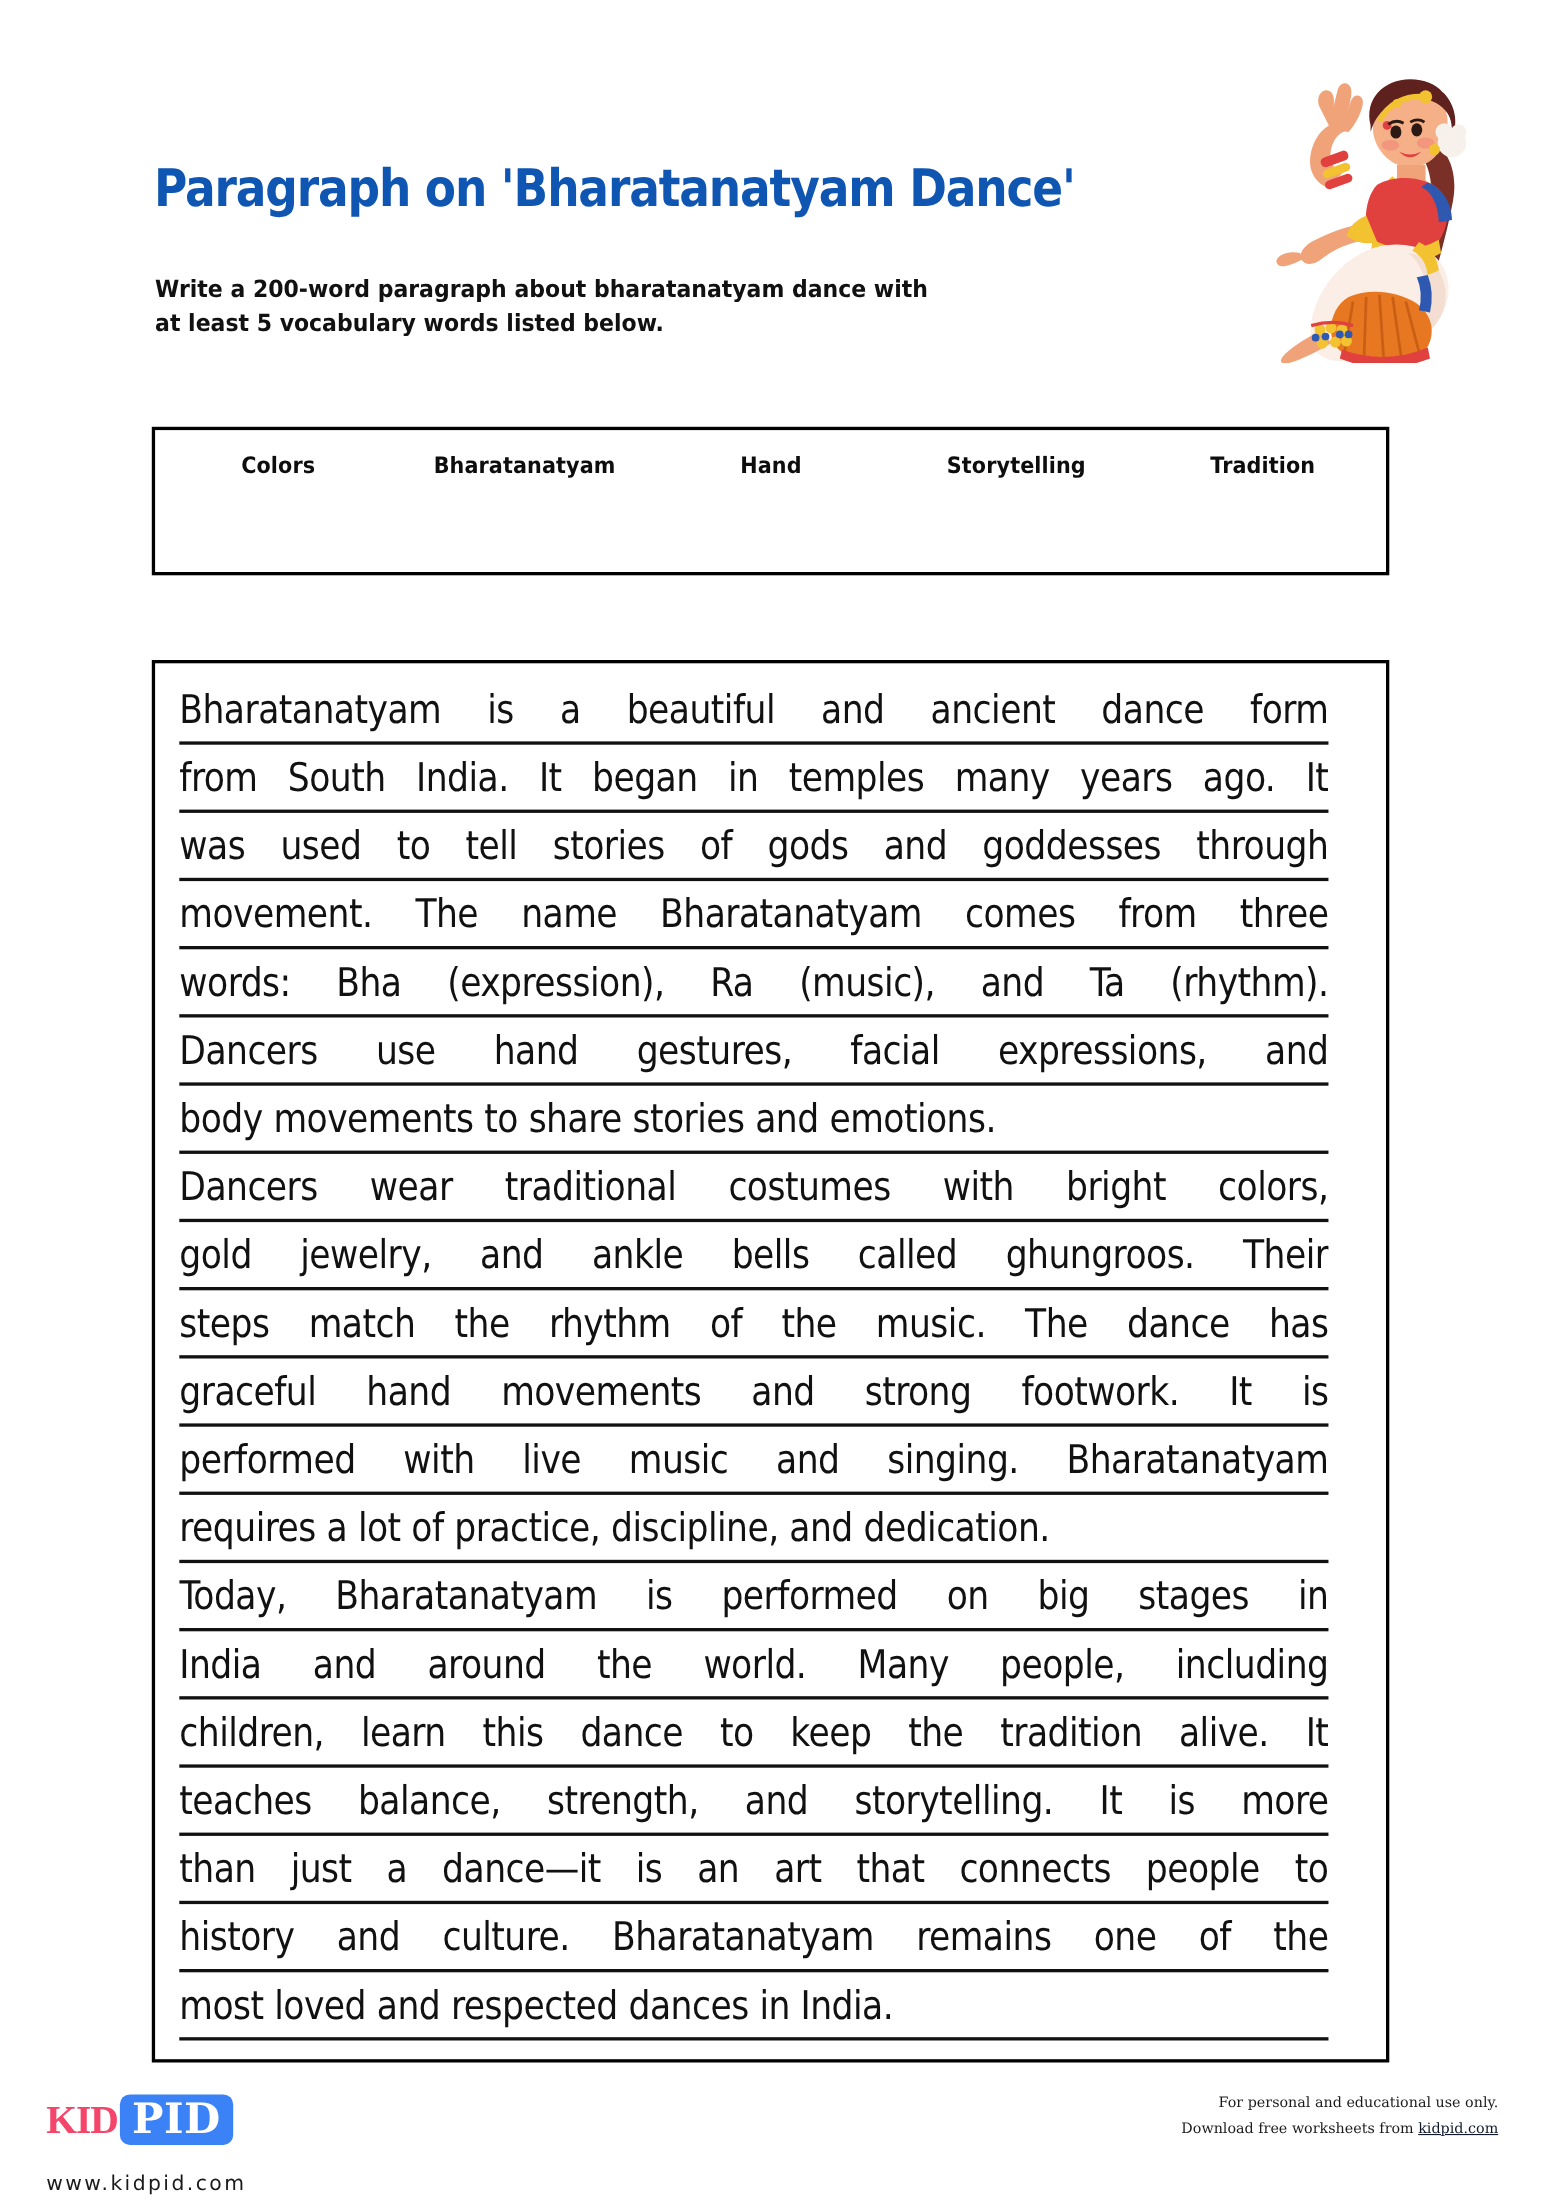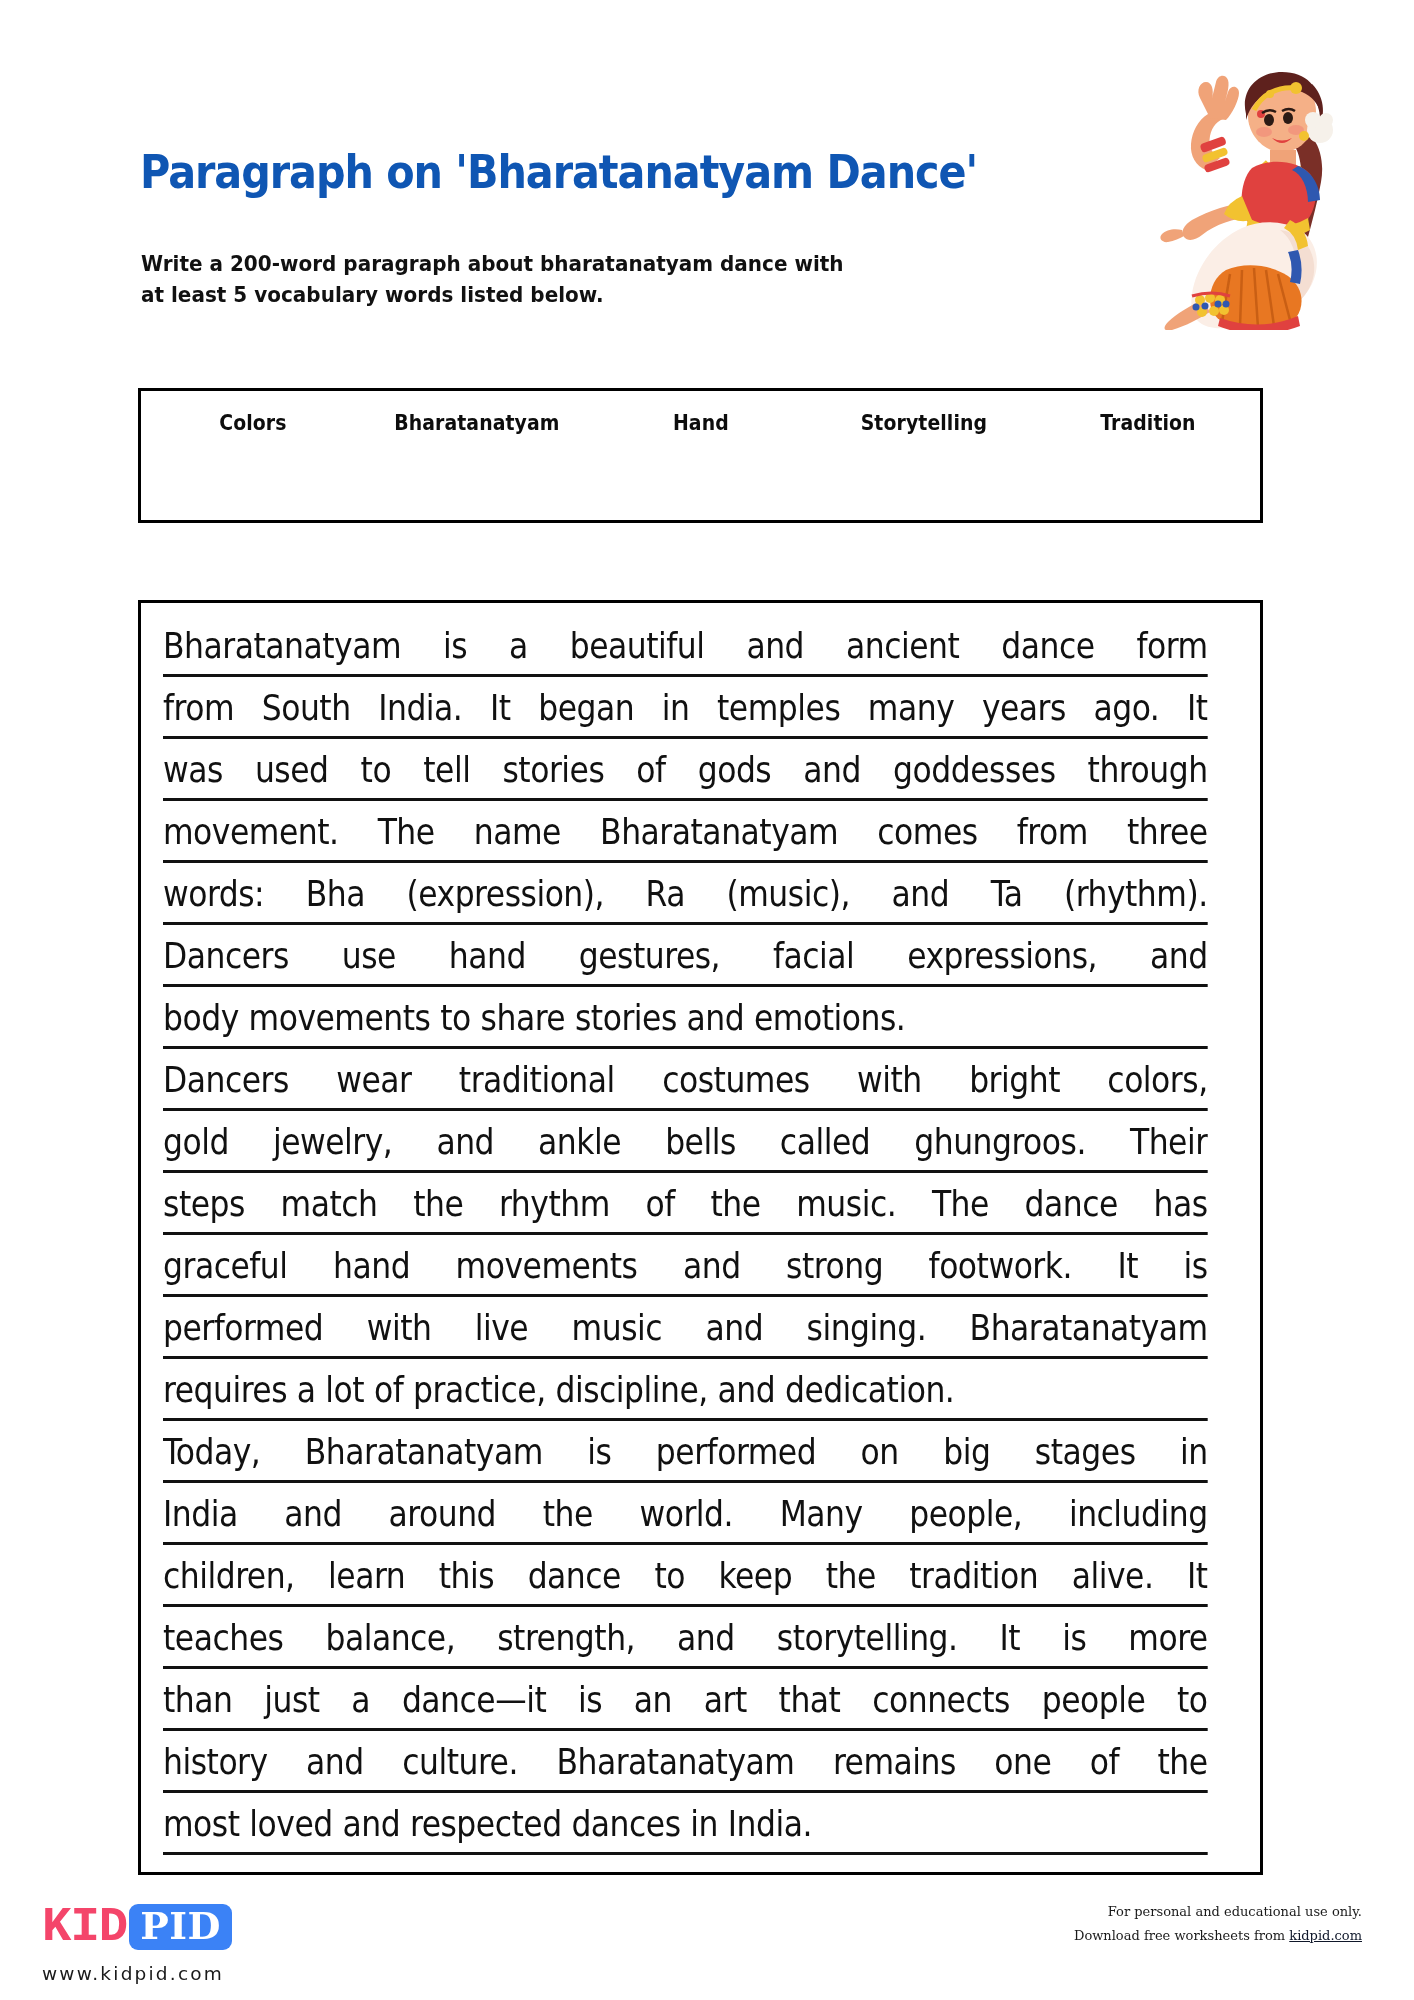--- a/index.html
+++ b/index.html
@@ -141,23 +141,23 @@
     position: absolute;
     left: 42px;
     top: 8px;
   }
   .logo-row {
     display: flex;
     align-items: center;
     height: 58px;
   }
   .logo-kid {
-    font-family: Liberation Mono, monospace;
+    font-family: Liberation Serif, serif;
     font-weight: 700;
-    font-size: 49px;
+    font-size: 36px;
     color: #f4456a;
     letter-spacing: -1px;
     line-height: 1;
   }
   .logo-pid {
     background: #3b82f6;
     color: #ffffff;
     font-family: "DejaVu Serif", serif;
     font-weight: 700;
     font-size: 38px;
@@ -165,21 +165,21 @@
     padding: 3px 11px 5px 11px;
     margin-left: 2px;
     line-height: 1;
     letter-spacing: 0.5px;
   }
   .logo-url {
     font-family: "DejaVu Sans", sans-serif;
     font-size: 18.5px;
     color: #1a1a1a;
     letter-spacing: 2.2px;
-    margin-top: 7px;
+    margin-top: 19px;
   }
   .footer-right {
     position: absolute;
     right: 52px;
     top: 10px;
     text-align: right;
     font-family: "DejaVu Serif", serif;
     font-size: 13px;
     color: #1a1a1a;
     line-height: 1.85;

